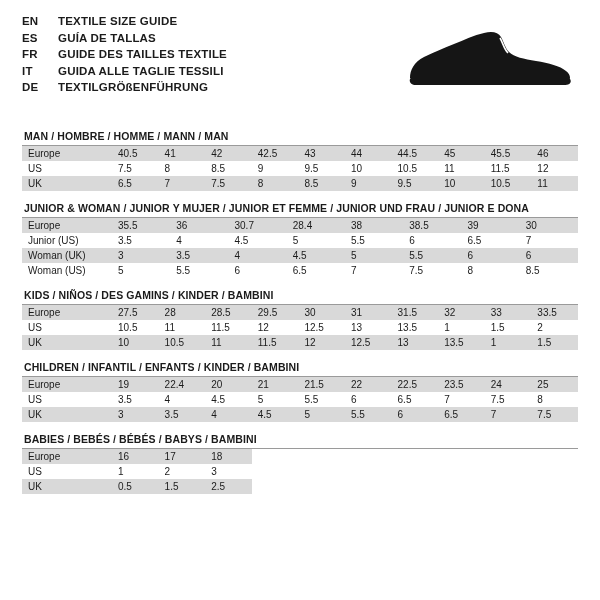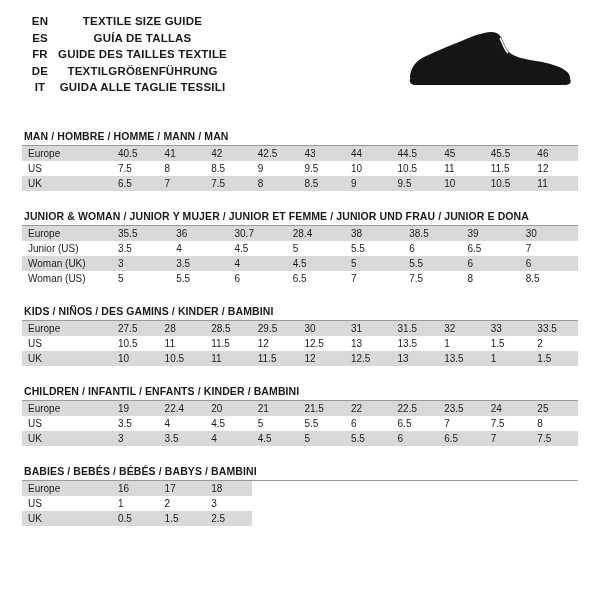--- a/index.html
+++ b/index.html
@@ -32,21 +32,20 @@
   .lang-table {
     border-collapse: collapse;
     font-size: 11.5px;
     line-height: 1.0;
   }
   .lang-table td {
     padding: 0 0 5px 0;
     vertical-align: top;
     font-weight: bold;
     letter-spacing: 0.2px;
-    text-align: center;
   }
   .lang-code {
     width: 36px;
     color: #1b1b1b;
   }
   .lang-title {
     color: #1b1b1b;
   }
 
   .shoe-art {
@@ -62,21 +61,21 @@
     font-size: 11.5px;
     font-weight: bold;
     letter-spacing: 0.2px;
   }
 
   
   .tables {
     padding: 18px 22px 0 22px;
   }
   .group {
-    margin-bottom: 19px;
+    margin-bottom: 11px;
   }
   .group-heading {
     font-size: 10.5px;
     font-weight: bold;
     padding: 0 0 3px 2px;
     border-bottom: 1px solid #9a9a9a;
     margin-bottom: 0;
     letter-spacing: 0.1px;
   }
   table.size-table {
@@ -117,26 +116,26 @@
         </tr>
         <tr>
           <td class="lang-code">ES</td>
           <td class="lang-title">GUÍA DE TALLAS</td>
         </tr>
         <tr>
           <td class="lang-code">FR</td>
           <td class="lang-title">GUIDE DES TAILLES TEXTILE</td>
         </tr>
         <tr>
+          <td class="lang-code">IT</td>
+          <td class="lang-title">GUIDA ALLE TAGLIE TESSILI</td>
+        </tr>
+        <tr>
           <td class="lang-code">DE</td>
           <td class="lang-title">TEXTILGRÖßENFÜHRUNG</td>
-        </tr>
-        <tr>
-          <td class="lang-code">IT</td>
-          <td class="lang-title">GUIDA ALLE TAGLIE TESSILI</td>
         </tr>
       </tbody>
     </table>
 
     <svg class="shoe-art" viewBox="0 0 170 70">
       <path d="M6 52 C6 44, 10 36, 20 31 C30 26, 40 22, 50 18 C60 14, 70 9, 80 7
                C88 5, 94 6, 97 11 C100 16, 101 22, 105 26 C110 31, 120 33, 132 35
                C145 37, 156 40, 162 45 C166 48, 167 52, 165 55 L8 55 Z" fill="#151515"></path>
       <path d="M6 53 L166 53 C168 56, 166 59, 160 59 L12 59 C7 59, 5 56, 6 53 Z" fill="#151515"></path>
       <path d="M96 12 C99 17, 100 23, 104 27" stroke="#ffffff" stroke-width="1.6" fill="none"></path>

